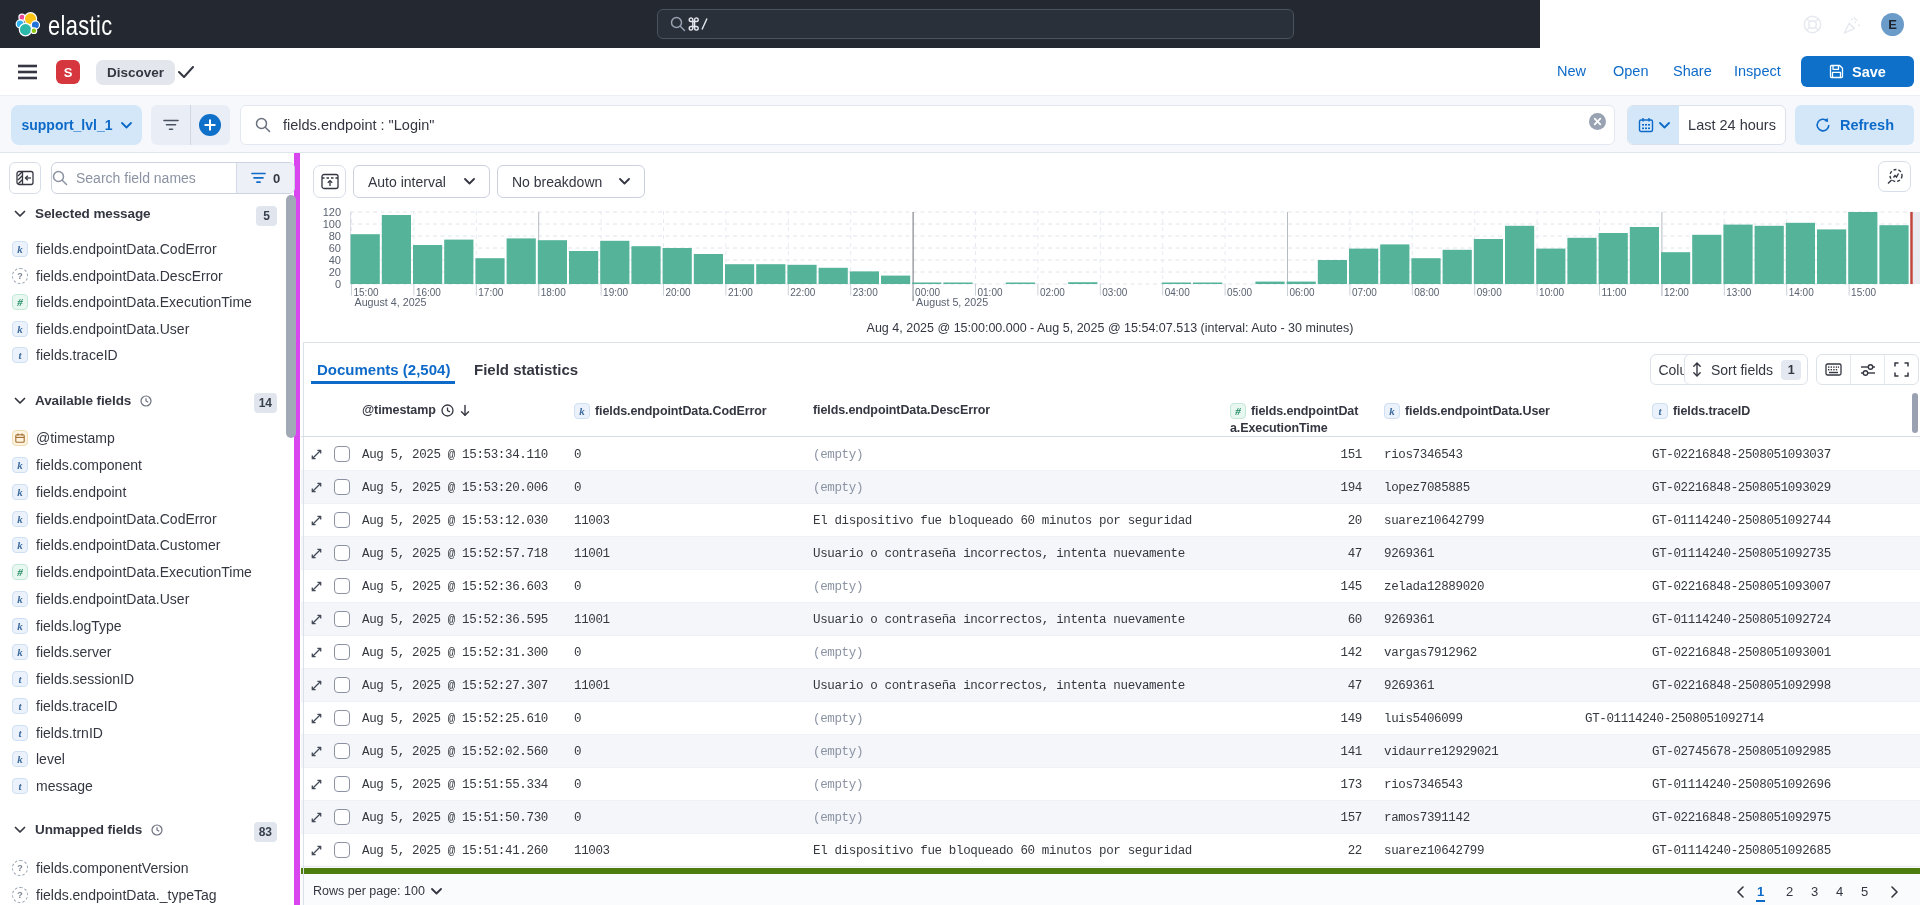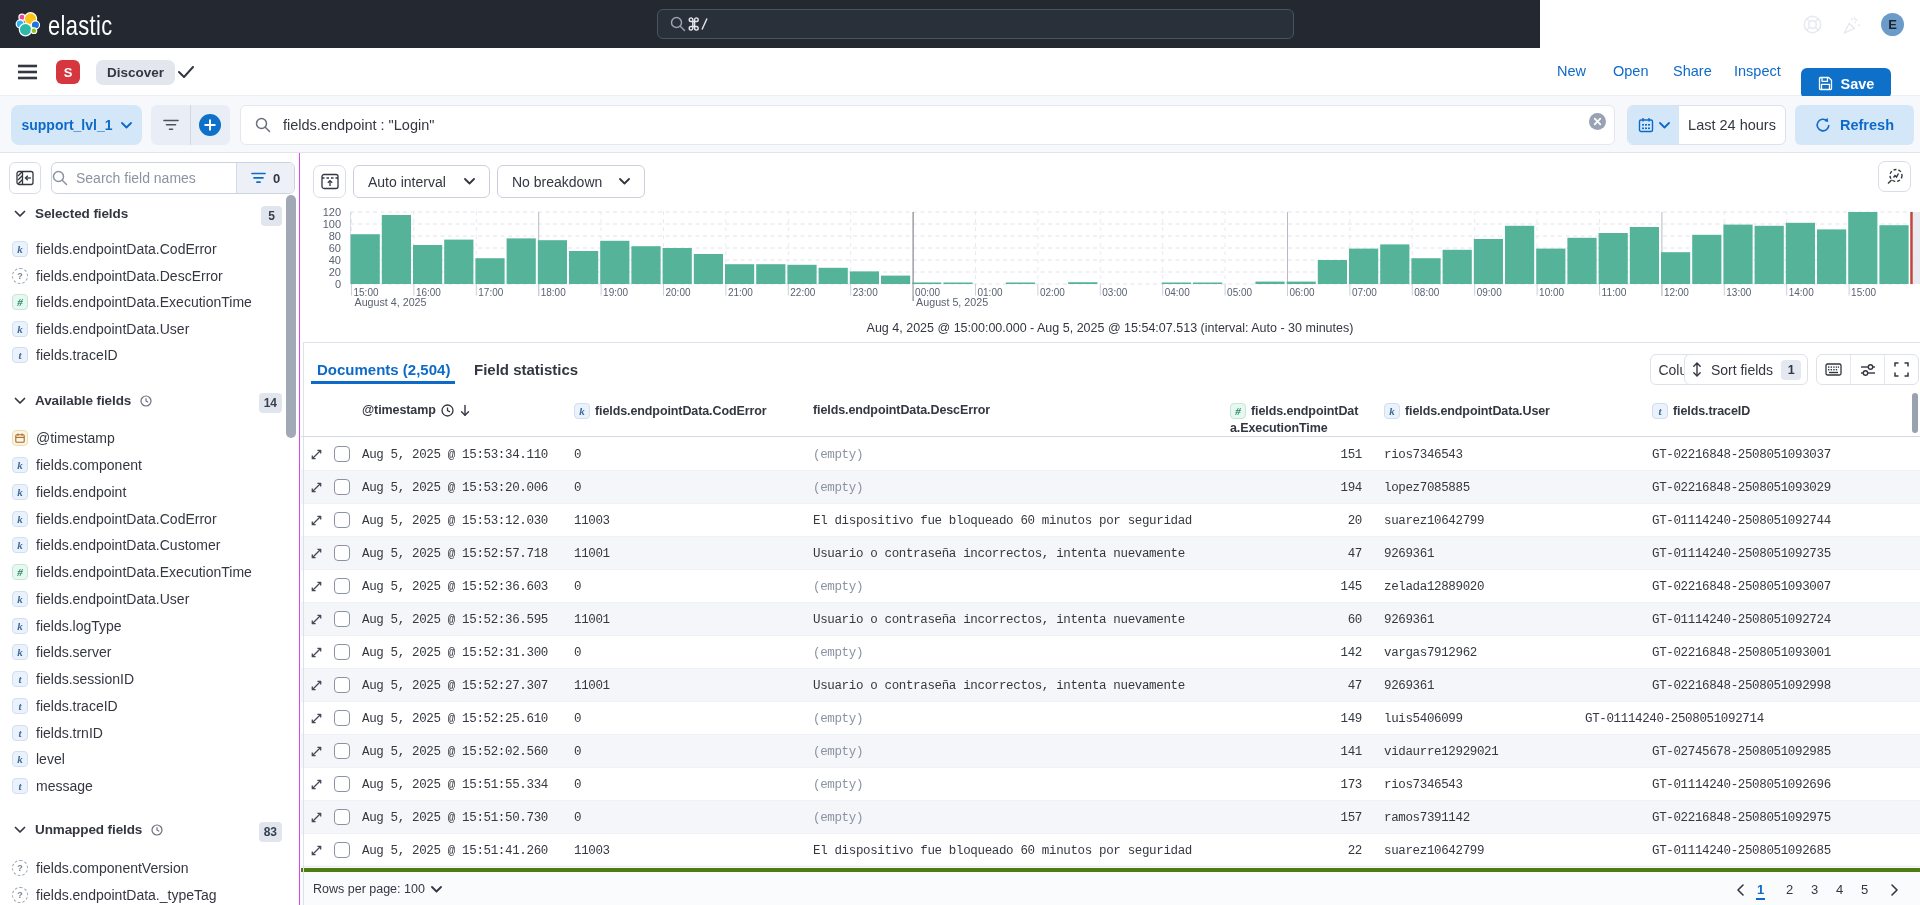--- a/index.html
+++ b/index.html
@@ -10,37 +10,37 @@
 #topbar { position:absolute; left:0; top:0; width:1540px; height:48px; background:#242931; }
 #brand { position:absolute; left:48px; top:10px; color:#fff; font-size:28px; transform:scaleX(0.78); transform-origin:left center; letter-spacing:0.5px; }
 #gsearch { position:absolute; left:657px; top:9px; width:637px; height:30px; background:#2a303a; border:1px solid #4a5260; border-radius:6px; display:flex; align-items:center; padding:0 12px; }
 #gsearch .ph { color:#a9b2c0; font-size:14px; margin-left:10px; flex:1; }
 
 
 #navbar { position:absolute; left:0; top:48px; width:1920px; height:48px; background:#fff; border-bottom:1px solid #ebeef4; }
 #sbadge { position:absolute; left:56px; top:12px; width:24px; height:24px; background:#d6363d; border-radius:6px; color:#fff; font-weight:bold; font-size:13px; display:flex; align-items:center; justify-content:center; }
 #discpill { position:absolute; left:96px; top:12px; height:25px; background:#e3e6ec; border-radius:7px; color:#343741; font-size:13.5px; font-weight:600; display:flex; align-items:center; padding:0 11px; }
 .navlink { position:absolute; top:15px; color:#0e6ac8; font-size:14.5px; font-weight:500; }
-#savebtn { position:absolute; left:1801px; top:8px; width:90px; height:31px; background:#0e70c8; border-radius:6px; color:#fff; font-size:14.5px; font-weight:600; display:flex; align-items:center; justify-content:center; gap:8px;margin-top:12px; }
+#savebtn { position:absolute; left:1801px; top:8px; width:113px; height:31px; background:#0e70c8; border-radius:6px; color:#fff; font-size:14.5px; font-weight:600; display:flex; align-items:center; justify-content:center; gap:8px; }
 
 
 #querybar { position:absolute; left:0; top:96px; width:1920px; height:57px; background:#f6f8fb; border-bottom:1px solid #dfe5ed; }
 #slbtn { position:absolute; left:11px; top:9px; width:131px; height:40px; background:#d3e7f9; border-radius:8px; display:flex; align-items:center; justify-content:center; gap:8px; color:#0e6ac8; font-size:14px; font-weight:600; }
 #fgroup { position:absolute; left:151px; top:9px; width:79px; height:40px; background:#e9eef6; border-radius:6px; display:flex; align-items:center; }
 #fgroup .seg1 { width:40px; display:flex; justify-content:center; border-right:1px solid #d2d8e3; height:100%; align-items:center; }
 #fgroup .seg2 { width:38px; display:flex; justify-content:center; }
 #qinput { position:absolute; left:240px; top:9px; width:1375px; height:40px; background:#fff; border-radius:6px; border:1px solid #e3e8f0; display:flex; align-items:center; padding:0 14px; }
 #qinput .qtext { margin-left:12px; font-size:14.5px; color:#343741; }
 #dpgroup { position:absolute; left:1627px; top:9px; width:159px; height:40px; border:1px solid #dce2ec; border-radius:6px; overflow:hidden; display:flex; background:#fff; }
 #dpgroup .calseg { width:51px; background:#d3e7f9; display:flex; align-items:center; justify-content:center; gap:5px; }
 #dpgroup .label { flex:1; display:flex; align-items:center; justify-content:center; font-size:14.5px; color:#343741; }
 #refbtn { position:absolute; left:1795px; top:9px; width:119px; height:40px; background:#d3e7f9; border-radius:6px; display:flex; align-items:center; justify-content:center; gap:9px; color:#0e6ac8; font-size:14.5px; font-weight:600; }
 
 
-#sidebar { position:absolute; left:0; top:153px; width:300px; height:752px; background:#fff; border-right:1px solid #d946ef; }
+#sidebar { position:absolute; left:0; top:153px; width:300px; height:752px; background:#fff; border-right:6px solid #d946ef; }
 #collbtn { position:absolute; left:9px; top:9px; width:32px; height:32px; border:1px solid #d8dee9; border-radius:6px; display:flex; align-items:center; justify-content:center; }
 #fsearch { position:absolute; left:51px; top:9px; width:244px; height:32px; border:1px solid #ccd3e0; border-radius:6px; background:#fff; display:flex; align-items:center; }
 #fsearch .ph { color:#8b93a3; font-size:14px; margin-left:8px; flex:1; }
 #fsearch .fseg { width:58px; height:30px; background:#edf0f7; border-left:1px solid #d5dbe6; border-radius:0 5px 5px 0; display:flex; align-items:center; justify-content:center; gap:7px; }
 #fsearch .fseg b { font-size:13px; color:#343741; }
 .fsechdr { position:absolute; left:14px; display:flex; align-items:center; gap:9px; }
 .fsechdr span { font-size:13.5px; font-weight:bold; color:#343741; letter-spacing:-0.1px; }
 .fsechdr .hclock { margin-left:0px; display:flex; }
 .cntbadge { position:absolute; right:17px; min-width:21px; height:20px; background:#e0e5ee; border-radius:4px; font-size:12px; font-weight:bold; color:#39404d; display:inline-flex; align-items:center; justify-content:center; padding:0 5px; }
 .frow { position:absolute; left:12px; height:26px; display:flex; align-items:center; gap:8px; }
@@ -80,21 +80,21 @@
 .trow { position:absolute; left:301px; width:1619px; height:33px; background:#fff; border-bottom:1px solid #eef1f6; }
 .trow.striped { background:#f4f6fa; }
 .rexp { position:absolute; left:9px; top:10px; }
 .rchk { position:absolute; left:33px; top:8px; width:16px; height:16px; border:1.4px solid #8b93a3; border-radius:4px; background:#fff; }
 .cell { position:absolute; top:10px; white-space:pre; }
 .mono { font-family:"Liberation Mono",monospace; font-size:12.5px; letter-spacing:-0.35px; color:#35393f; }
 .gray { color:#8b93a3; }
 #gridscroll { position:absolute; left:1912px; top:393px; width:6px; height:40px; background:#9aa2b1; border-radius:3px; }
 
 
-#gfooter { position:absolute; left:301px; top:868px; width:1619px; height:37px; background:#fafbfd; border-top:4px solid #4d7c0f; box-shadow:0 -2px 4px rgba(100,110,130,0.06); }
+#gfooter { position:absolute; left:301px; top:868px; width:1619px; height:37px; background:#fafbfd; border-top:6px solid #4d7c0f; box-shadow:0 -2px 4px rgba(100,110,130,0.06); }
 #rpp { position:absolute; left:12px; top:10px; font-size:12.5px; color:#343741; display:flex; align-items:center; gap:6px; }
 .pag { position:absolute; top:10px; font-size:13px; color:#343741; }
 .pag.active { color:#0e6ac8; font-weight:bold; border-bottom:2px solid #0e6ac8; padding:0 1px 1px 1px; }
 </style></head>
 <body>
 
 <div id="topbar">
   <span class="abs" style="left:14px;top:7px">
       <svg width="30" height="30" viewBox="0 0 30 30" style="">
 <g stroke="#fff" stroke-width="1.2">
@@ -270,21 +270,21 @@
             <line x1="6" y1="10.2" x2="9" y2="10.2"></line>
           </g>
         </svg>
         <b>0</b>
       </span>
     </div>
   <div class="fsechdr" style="top:53px">
       <svg width="12" height="8" viewBox="0 0 12 8" style="">
         <polyline points="1.5,1.5 6,6 10.5,1.5" fill="none" stroke="#343741" stroke-width="1.7" stroke-linecap="round" stroke-linejoin="round"></polyline>
       </svg>
-      <span>Selected fields</span>
+      <span>Selected message</span>
     </div>
 <span class="cntbadge" style="top:53px">5</span>
 <div class="frow" style="top:83px">
       <span class="fbadge fb-blue">
         <i>k</i>
       </span>
       <span class="fname">fields.endpointData.CodError</span>
     </div>
 <div class="frow" style="top:110px">
       <span class="funk">?</span>

